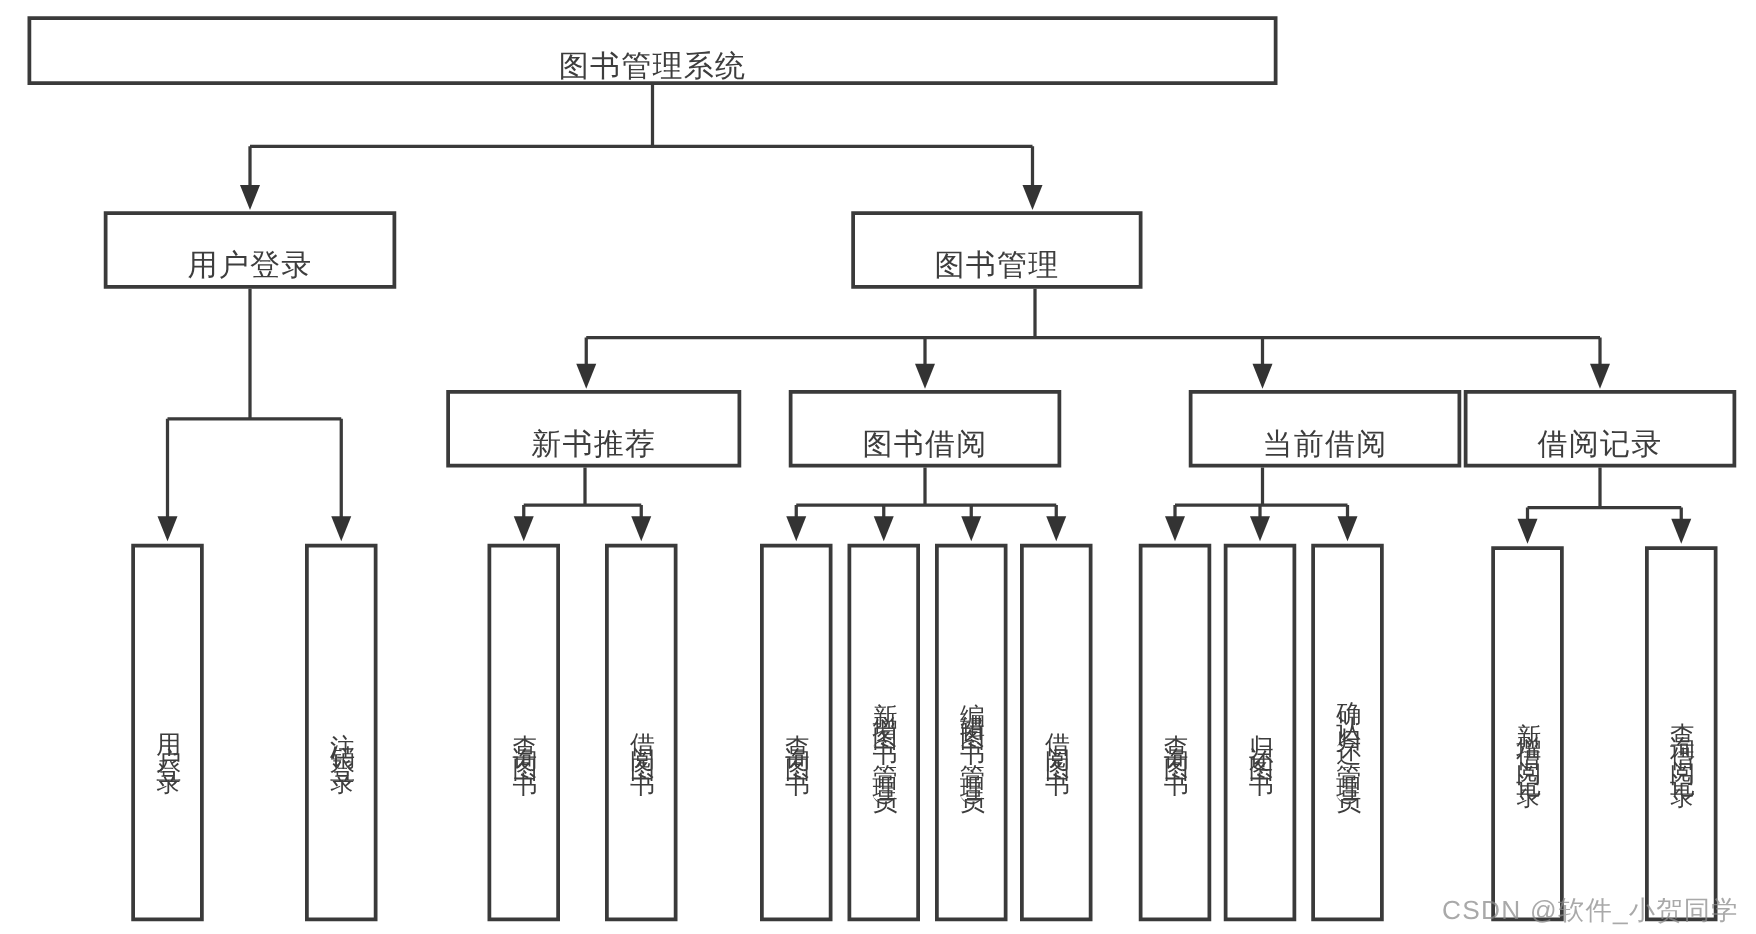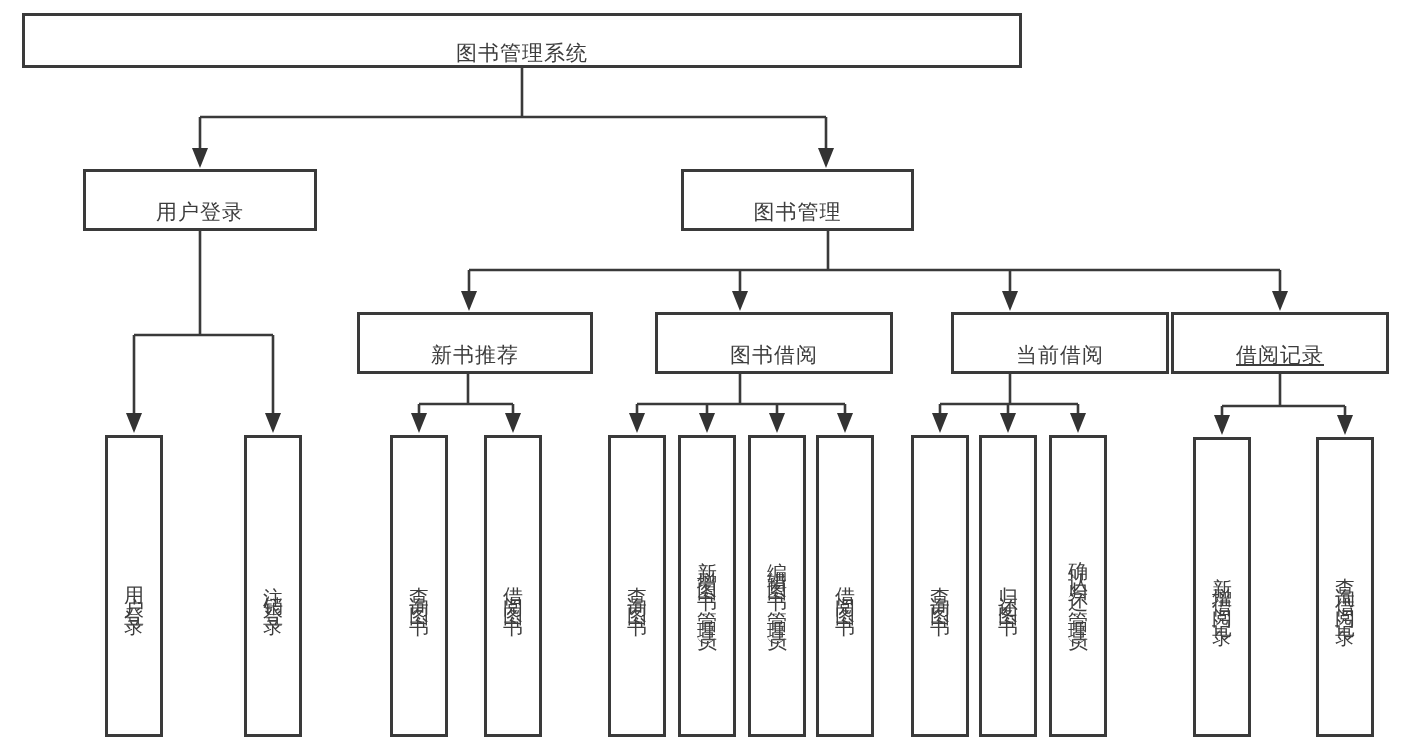--- a/index.html
+++ b/index.html
@@ -21,21 +21,21 @@
     position: absolute;
     box-sizing: border-box;
     border: 3px solid #3a3a3a;
     background: #ffffff;
     display: flex;
     align-items: center;
     justify-content: center;
     color: #3d3d3d;
     z-index: 2;
   }
-  .hlabel { font-size: 21px; letter-spacing: 1px; white-space: nowrap; margin-top: 24px; }
+  .hlabel { font-size: 24px; letter-spacing: 1px; white-space: nowrap; margin-top: 24px; }
   .leaf .vtext {
     writing-mode: vertical-rl;
     text-orientation: mixed;
     font-size: 20px;
     line-height: 1.05;
     letter-spacing: 10px;
     margin-bottom: -10px;
     white-space: nowrap;
   }
   #watermark {
@@ -108,27 +108,27 @@
   <div class="box" style="left:83px; top:169px; width:234px; height:62px;">
     <span class="hlabel">用户登录</span>
   </div>
   <div class="box" style="left:681px; top:169px; width:233px; height:62px;">
     <span class="hlabel">图书管理</span>
   </div>
 
   <div class="box" style="left:357px; top:312px; width:236px; height:62px;">
     <span class="hlabel">新书推荐</span>
   </div>
-  <div class="box" style="left:655px; top:312px; width:238px; height:62px;">
+  <div class="box" style="left:631px; top:312px; width:218px; height:62px;">
     <span class="hlabel">图书借阅</span>
   </div>
   <div class="box" style="left:951px; top:312px; width:218px; height:62px;">
     <span class="hlabel">当前借阅</span>
   </div>
-  <div class="box" style="left:1171px; top:312px; width:218px; height:62px;text-decoration:underline;">
+  <div class="box" style="left:1171px; top:312px; width:218px; height:62px;">
     <span class="hlabel">借阅记录</span>
   </div>
 
   <div class="box leaf" style="left:105px; top:435px; width:58px; height:302px;">
     <span class="vtext">用户登录</span>
   </div>
   <div class="box leaf" style="left:244px; top:435px; width:58px; height:302px;">
     <span class="vtext">注销登录</span>
   </div>
 
@@ -162,14 +162,15 @@
     <span class="vtext">确认归还（管理员）</span>
   </div>
 
   <div class="box leaf" style="left:1193px; top:437px; width:58px; height:300px;">
     <span class="vtext">新增借阅记录</span>
   </div>
   <div class="box leaf" style="left:1316px; top:437px; width:58px; height:300px;">
     <span class="vtext">查询借阅记录</span>
   </div>
 
+  <div id="watermark">CSDN @软件_小贺同学</div>
 
 </div>
 
 </body></html>

